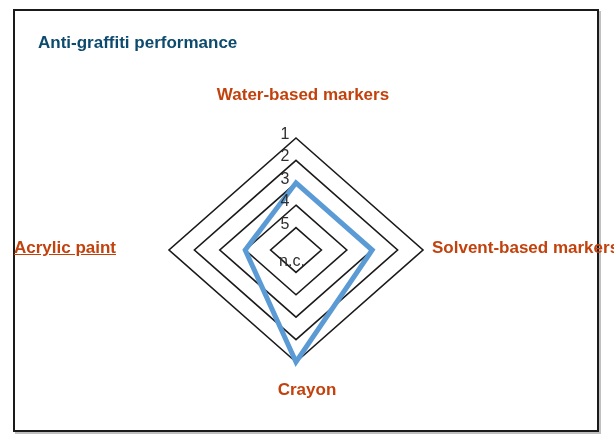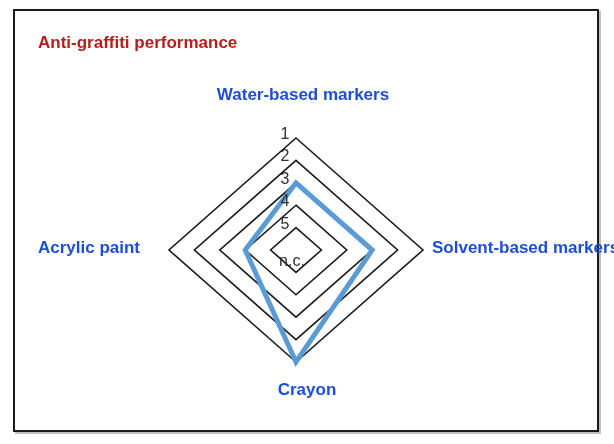--- a/index.html
+++ b/index.html
@@ -8,32 +8,32 @@
     background:#ffffff;
     font-family:"Liberation Sans", sans-serif;
   }
   .chart-frame{
     position:absolute;left:13px;top:9px;width:582px;height:419px;
     border:2px solid #1a1a1a;background:#ffffff;
     box-shadow:2px 2px 0 rgba(140,140,140,.55);
   }
   .chart-title{
     position:absolute;left:38px;top:33px;
-    font-size:17px;font-weight:bold;color:#b91c1c;white-space:nowrap;
+    font-size:17px;font-weight:bold;color:#0c4a6e;white-space:nowrap;
   }
   #radar-svg{position:absolute;left:0;top:0;width:614px;height:444px;}
   .ring{fill:none;stroke:#1a1a1a;stroke-width:1.6px;}
   .series-line{fill:none;stroke-width:5px;stroke-linejoin:miter;stroke-linecap:round;}
   .axis-label{
-    position:absolute;font-size:17px;font-weight:bold;color:#1d4ed8;white-space:nowrap;
+    position:absolute;font-size:17px;font-weight:bold;color:#c2410c;white-space:nowrap;
   }
   .axis-top{left:303px;top:95px;transform:translate(-50%,-50%);}
   .axis-right{left:432px;top:248px;transform:translate(0,-50%);}
   .axis-bottom{left:307px;top:390px;transform:translate(-50%,-50%);}
-  .axis-left{right:474px;top:248px;transform:translate(0,-50%);text-align:right;}
+  .axis-left{right:498px;top:248px;transform:translate(0,-50%);text-align:right;text-decoration:underline;}
   .scale-label{
     position:absolute;font-size:16px;color:#2f2f2f;white-space:nowrap;
     transform:translate(-50%,-50%);
   }
 </style>
 </head>
 <body>
 
 <div class="chart-frame"></div>
 

